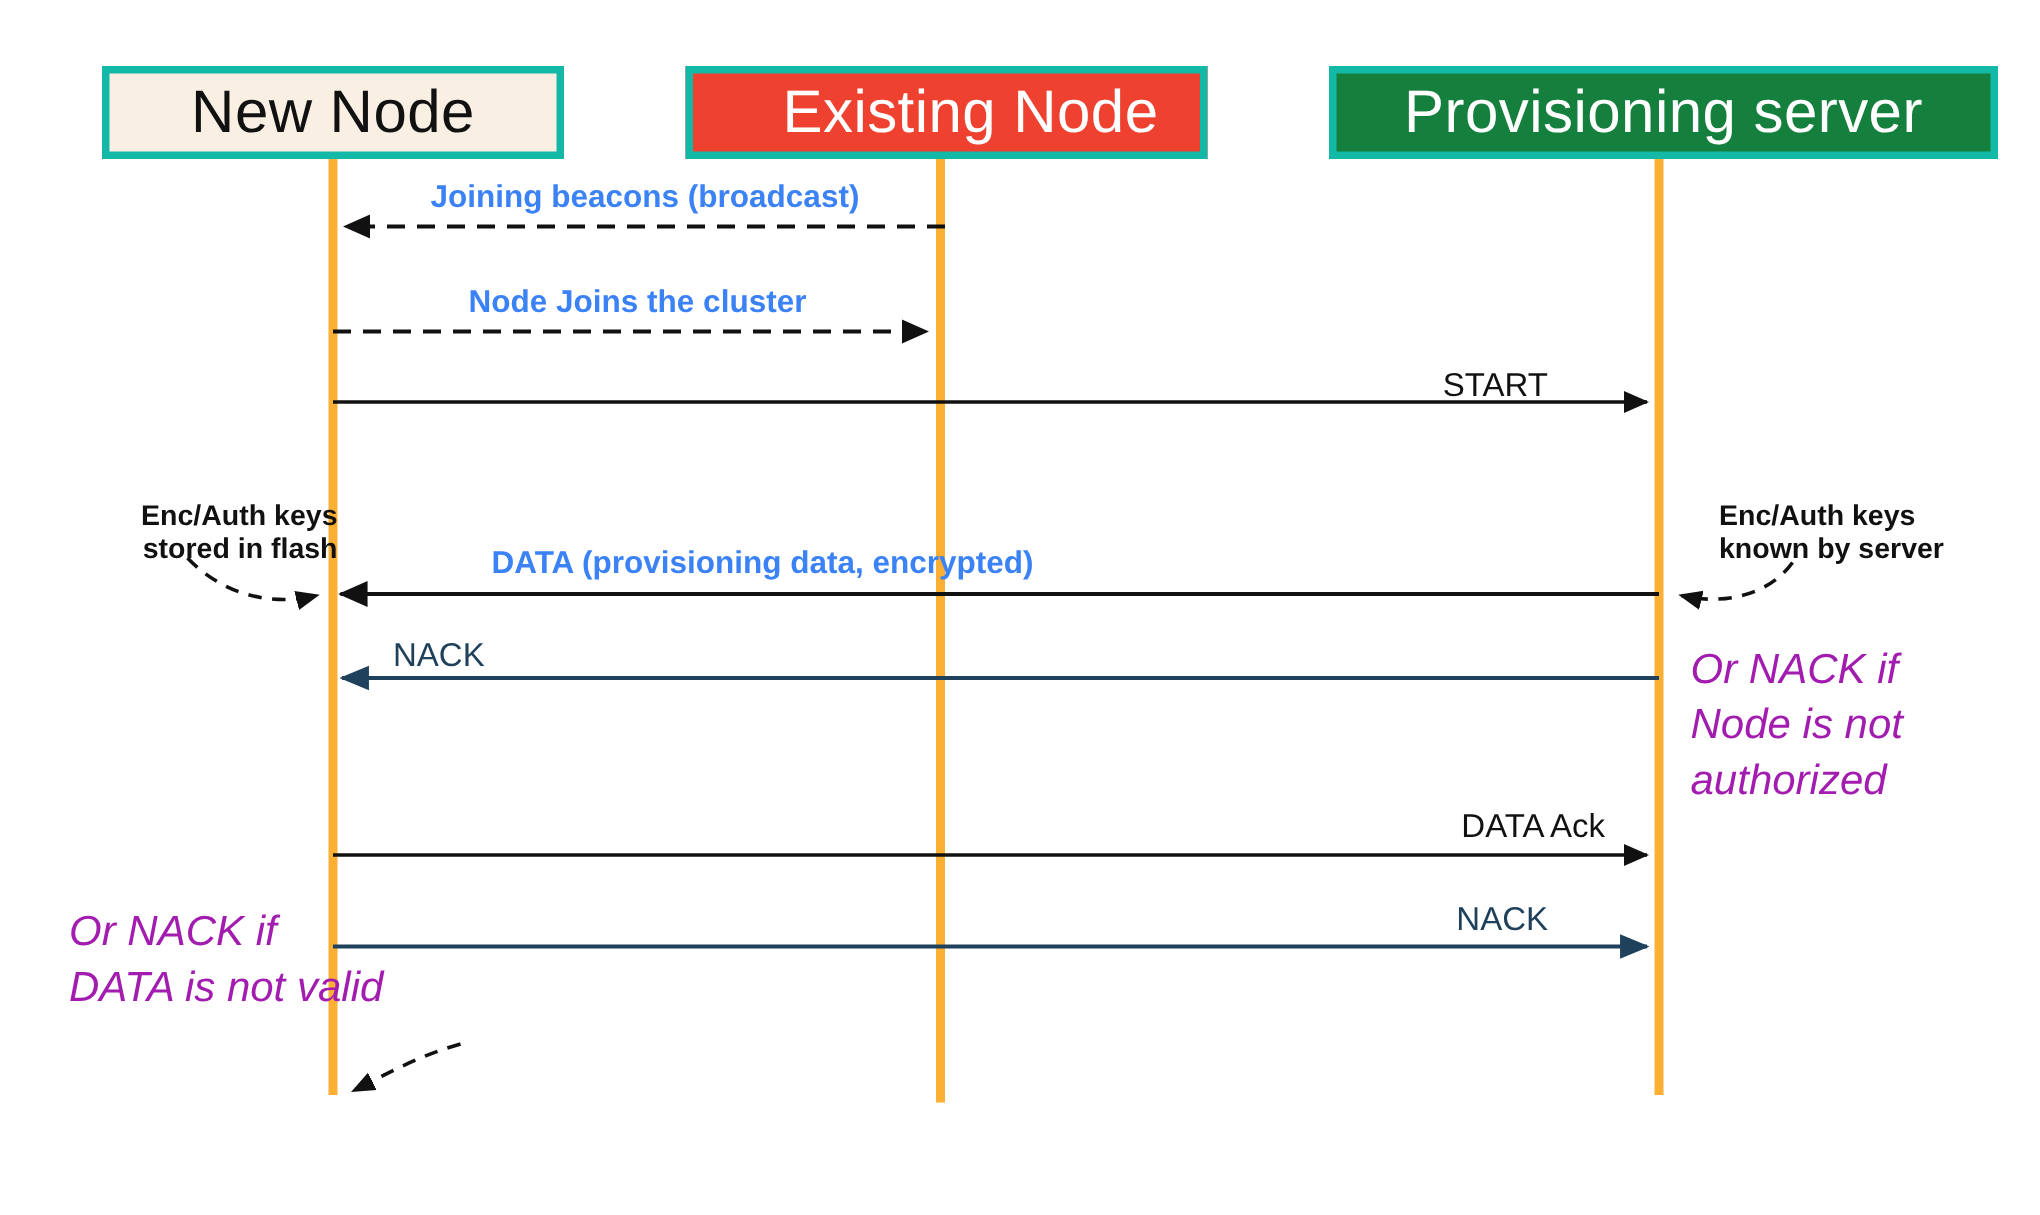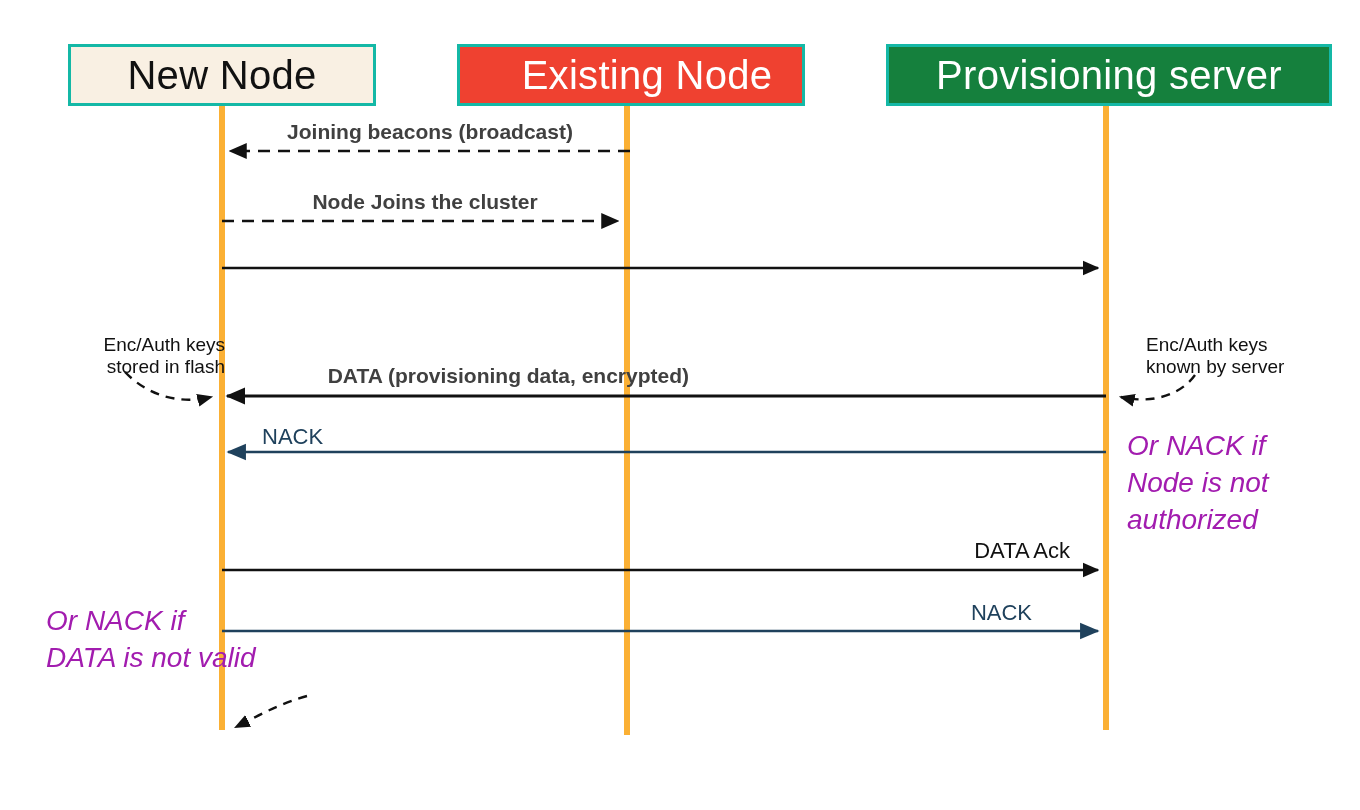--- a/index.html
+++ b/index.html
@@ -18,21 +18,21 @@
     position: relative;
     width: 1360px;
     height: 810px;
     background: #ffffff;
   }
 
   
   .participant {
     position: absolute;
     box-sizing: border-box;
-    border: 3px solid #14b8a6;
+    border: 5px solid #14b8a6;
     display: flex;
     align-items: center;
     justify-content: center;
     font-weight: 400;
     letter-spacing: 0.3px;
     line-height: 1;
   }
   .participant .plabel {
     font-size: 40px;
     white-space: nowrap;
@@ -75,29 +75,29 @@
 
   
   .label {
     position: absolute;
     white-space: pre;
     line-height: 1.18;
   }
   .lbl-bold {
     font-weight: bold;
     font-size: 21px;
-    color: #404040;
+    color: #3b82f6;
   }
   .lbl-plain {
     font-weight: 400;
     font-size: 22px;
     color: #111111;
   }
   .lbl-note {
-    font-weight: 400;
+    font-weight: 700;
     font-size: 19px;
     color: #111111;
   }
   .lbl-nack {
     font-weight: 400;
     font-size: 22px;
     color: #1F415C;
   }
   .lbl-nacknote {
     font-weight: 400;
@@ -165,20 +165,21 @@
 
     <path d="M1195,375 C1180,396 1150,404 1121,397" fill="none" stroke="#111111" stroke-width="2.4" stroke-dasharray="9,7" marker-end="url(#ah-note)"></path>
 
     <path d="M307,696 C278,704 254,718 236,727" fill="none" stroke="#111111" stroke-width="2.4" stroke-dasharray="9,7" marker-end="url(#ah-note)"></path>
   </svg>
 
   <div class="label lbl-bold ta-center" style="left:268px; top:120px; width:324px;">Joining beacons (broadcast)</div>
 
   <div class="label lbl-bold ta-center" style="left:270px; top:190px; width:310px;">Node Joins the cluster</div>
 
+  <div class="label lbl-plain ta-right" style="left:800px; top:244px; width:232px;">START</div>
 
   <div class="label lbl-bold ta-center" style="left:259px; top:364px; width:430px;text-align:right;">DATA (provisioning data, encrypted)</div>
 
   <div class="label lbl-nack ta-left" style="left:262px; top:424px;">NACK</div>
 
   <div class="label lbl-plain ta-right" style="left:830px; top:538px; width:240px;">DATA Ack</div>
 
   <div class="label lbl-nack ta-right" style="left:830px; top:600px; width:202px;">NACK</div>
 
   <div class="label lbl-note ta-right" style="left:46px; top:334px; width:179px;">Enc/Auth keys

